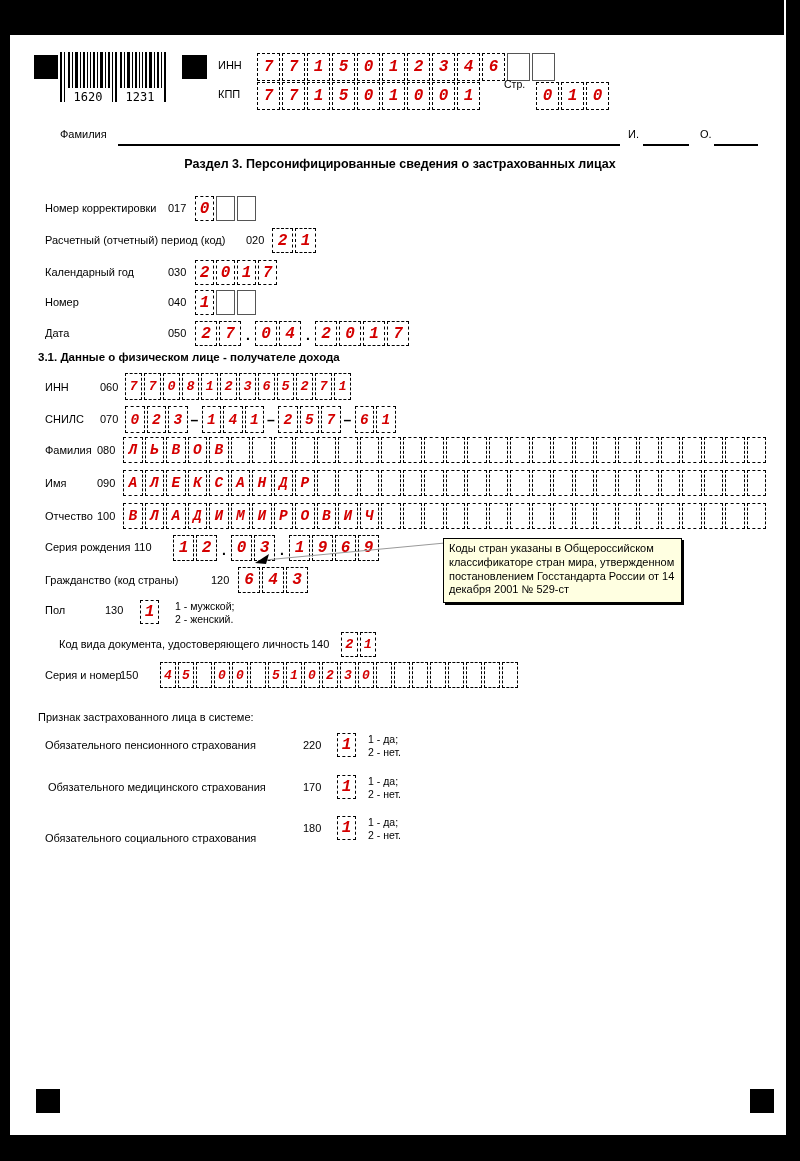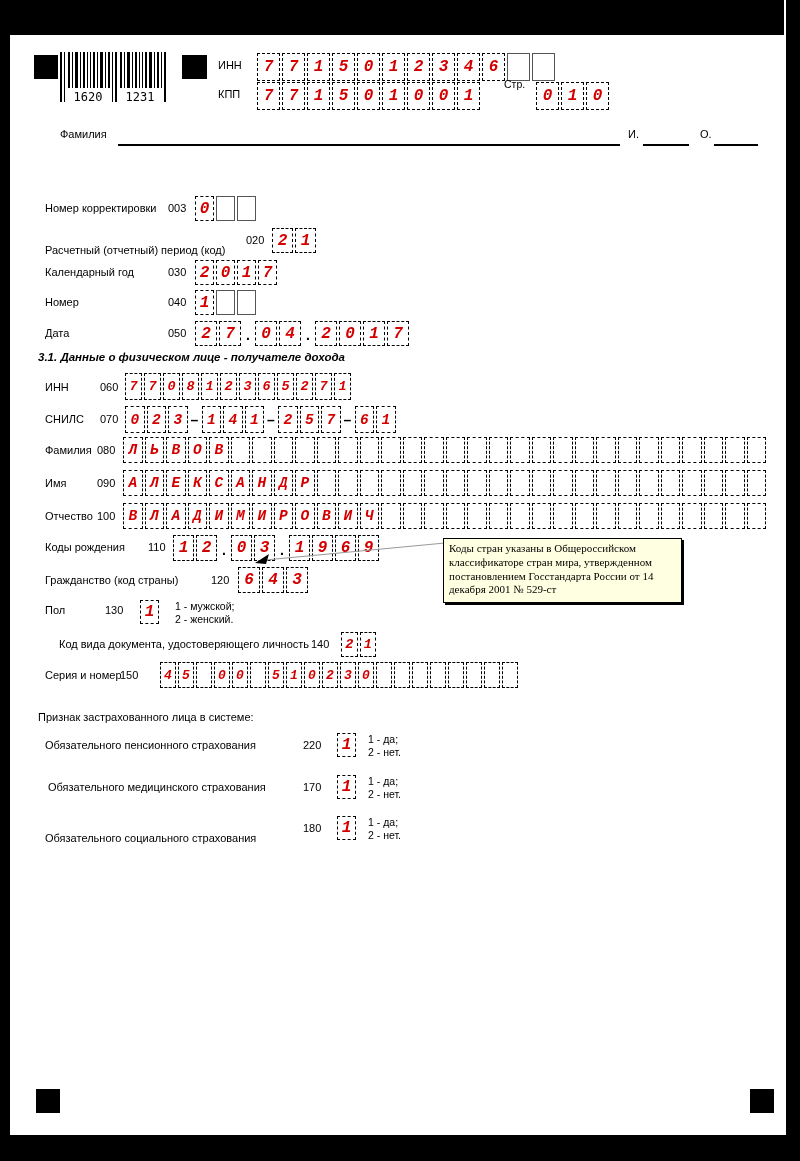--- a/index.html
+++ b/index.html
@@ -4,21 +4,21 @@
 <style>
   html,body{margin:0;padding:0;background:#fff;}
   .page{position:relative;width:800px;height:1161px;background:#fff;overflow:hidden;
         font-family:"Liberation Sans",sans-serif;color:#000;}
   .bar{position:absolute;background:#000;}
   .sq{position:absolute;width:24px;height:24px;background:#000;}
   .lbl{position:absolute;font-size:11px;white-space:nowrap;}
   .lbl10{font-size:10.5px;}
   .code{position:absolute;font-size:11px;white-space:nowrap;}
   .title{position:absolute;left:0;right:0;text-align:center;font-size:12.5px;font-weight:bold;}
-  .sec{position:absolute;font-size:11.5px;font-weight:bold;white-space:nowrap;font-style:italic;}
+  .sec{position:absolute;font-size:11.5px;font-weight:bold;white-space:nowrap;}
   .uline{position:absolute;height:0;border-bottom:2px solid #000;}
   .cells{position:absolute;display:flex;gap:2px;align-items:stretch;}
   .cell{flex:0 0 auto;box-sizing:border-box;border:1px dashed #000;background:#fff;
         display:flex;align-items:center;justify-content:center;
         font-family:"Liberation Mono","DejaVu Sans Mono",monospace;
         font-style:italic;font-weight:bold;font-size:16px;color:var(--digit-red,#d40000);}
   .cell.solid{border-style:solid;border-color:#555;}
   .sep{flex:0 0 auto;width:8px;margin:0 1px;display:flex;align-items:center;justify-content:center;
        font-weight:bold;font-size:14px;color:#000;}
   .sep-dot{align-items:flex-end;padding-bottom:3px;}
@@ -30,21 +30,21 @@
   .w21 .cell{width:21px;}
   .w22 .cell{width:22px;}
   .w23 .cell{width:23px;}
   .h24 .cell{height:24px;}
   .h25 .cell{height:25px;}
   .h26 .cell{height:26px;}
   .h27 .cell{height:27px;}
   .h28 .cell{height:28px;}
   .tooltip{position:absolute;width:226px;background:var(--tooltip-bg,#ffffe1);
            border:1px solid #000;box-shadow:2px 2px 0 0 #000;
-           font-size:11px;line-height:13.8px;padding:3px 6px 5px 5px;font-family:Liberation Serif, serif;}
+           font-size:11px;line-height:13.8px;padding:3px 6px 5px 5px;}
   .bc-num{font-family:"DejaVu Sans Mono",monospace;font-size:12px;fill:#000;}
   .leader{position:absolute;}
 </style>
 </head>
 <body>
 
 <div class="page">
 
   <div class="bar" style="left:8px;top:0;width:776px;height:35px"></div>
   <div class="bar" style="left:0;top:0;width:10px;height:1161px"></div>
@@ -126,30 +126,31 @@
       <span class="cell">0</span>
     </div>
 
   <span class="lbl" style="left:60px;top:128px">Фамилия</span>
   <div class="uline" style="left:118px;top:144px;width:502px"></div>
   <span class="lbl" style="left:628px;top:128px">И.</span>
   <div class="uline" style="left:643px;top:144px;width:46px"></div>
   <span class="lbl" style="left:700px;top:128px">О.</span>
   <div class="uline" style="left:714px;top:144px;width:44px"></div>
 
+  <div class="title" style="top:157px">Раздел 3. Персонифицированные сведения о застрахованных лицах</div>
 
   <span class="lbl" style="left:45px;top:202px">Номер корректировки</span>
-  <span class="code" style="left:168px;top:202px">003</span>
+  <span class="code" style="left:168px;top:202px">017</span>
   <div class="cells w19 h25" style="left:195px;top:196px">
       <span class="cell">0</span>
       <span class="cell solid"></span>
       <span class="cell solid"></span>
     </div>
 
-  <span class="lbl" style="left:45px;top:244px">Расчетный (отчетный) период (код)</span>
+  <span class="lbl" style="left:45px;top:234px">Расчетный (отчетный) период (код)</span>
   <span class="code" style="left:246px;top:234px">020</span>
   <div class="cells w21 h25" style="left:272px;top:228px">
       <span class="cell">2</span>
       <span class="cell">1</span>
     </div>
 
   <span class="lbl" style="left:45px;top:266px">Календарный год</span>
   <span class="code" style="left:168px;top:266px">030</span>
   <div class="cells w19 h25" style="left:195px;top:260px">
       <span class="cell">2</span>
@@ -317,22 +318,22 @@
       <span class="cell"></span>
       <span class="cell"></span>
       <span class="cell"></span>
       <span class="cell"></span>
       <span class="cell"></span>
       <span class="cell"></span>
       <span class="cell"></span>
       <span class="cell"></span>
     </div>
 
-  <span class="lbl" style="left:45px;top:541px">Коды рождения</span>
-  <span class="code" style="left:148px;top:541px">110</span>
+  <span class="lbl" style="left:45px;top:541px">Серия рождения</span>
+  <span class="code" style="left:134px;top:541px">110</span>
   <div class="cells w21 h26" style="left:173px;top:535px">
       <span class="cell">1</span>
       <span class="cell">2</span>
       <span class="sep sep-dot">.</span>
       <span class="cell">0</span>
       <span class="cell">3</span>
       <span class="sep sep-dot">.</span>
       <span class="cell">1</span>
       <span class="cell">9</span>
       <span class="cell">6</span>

